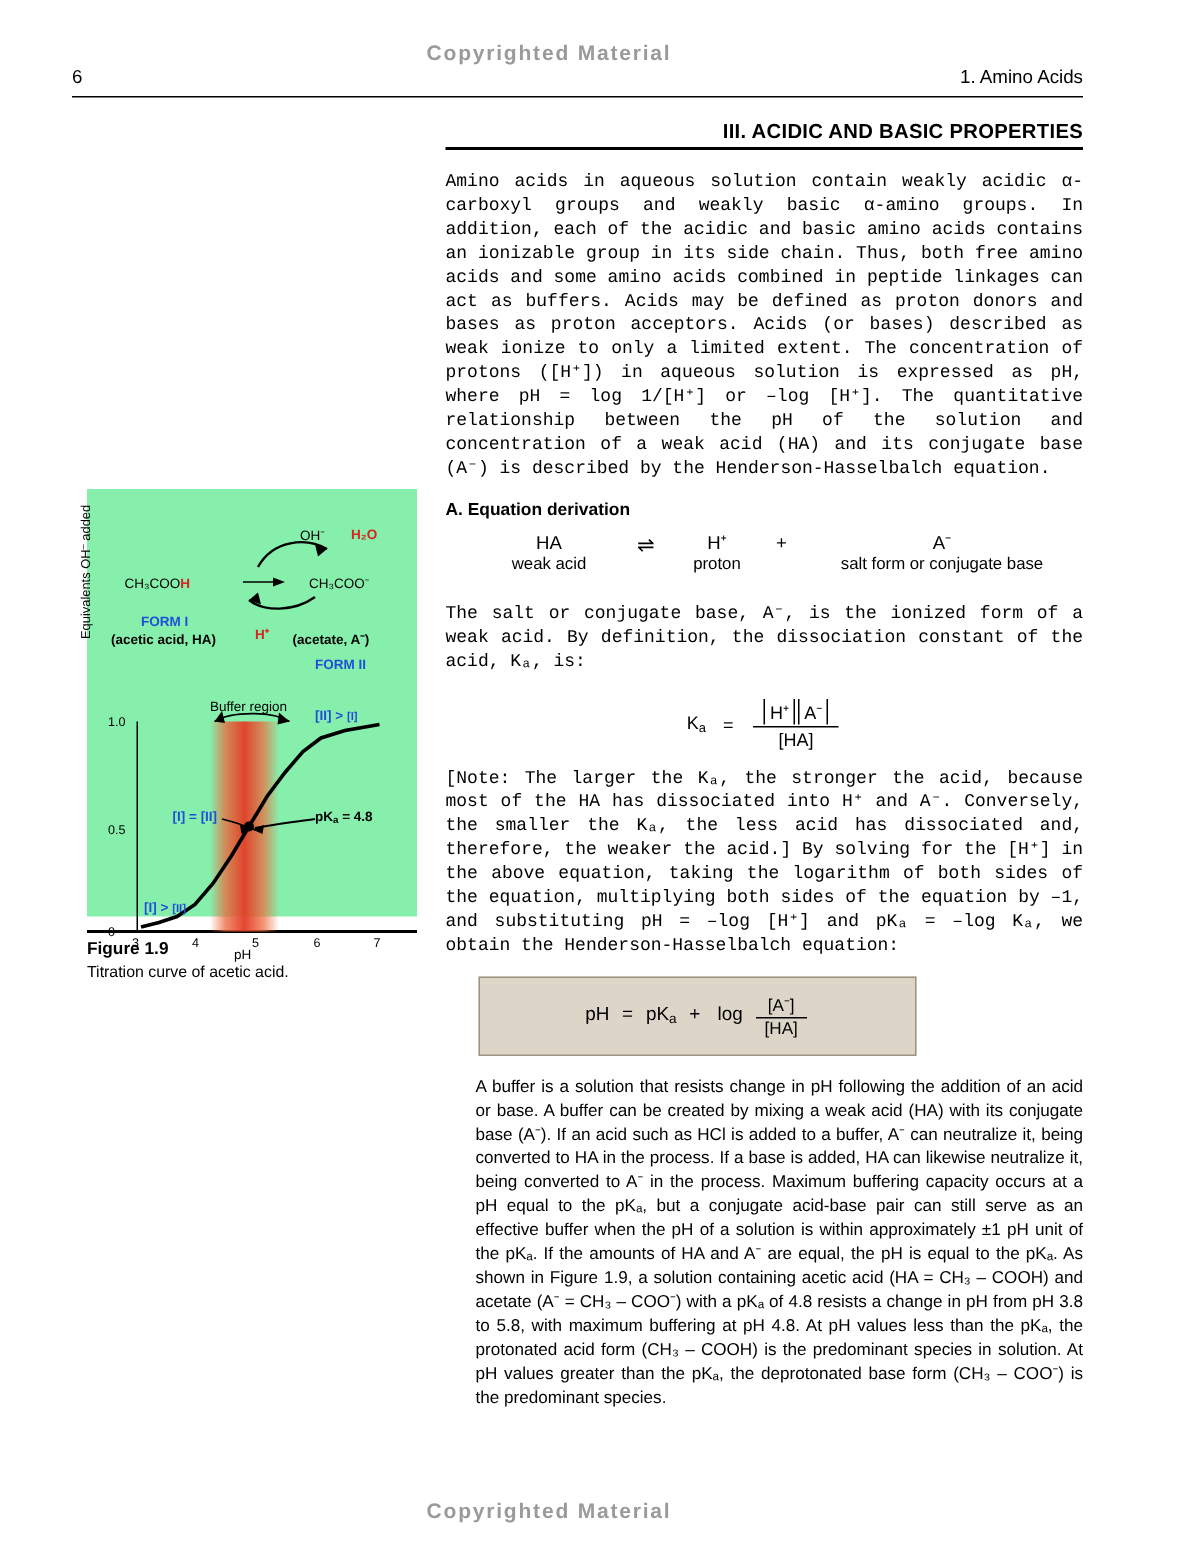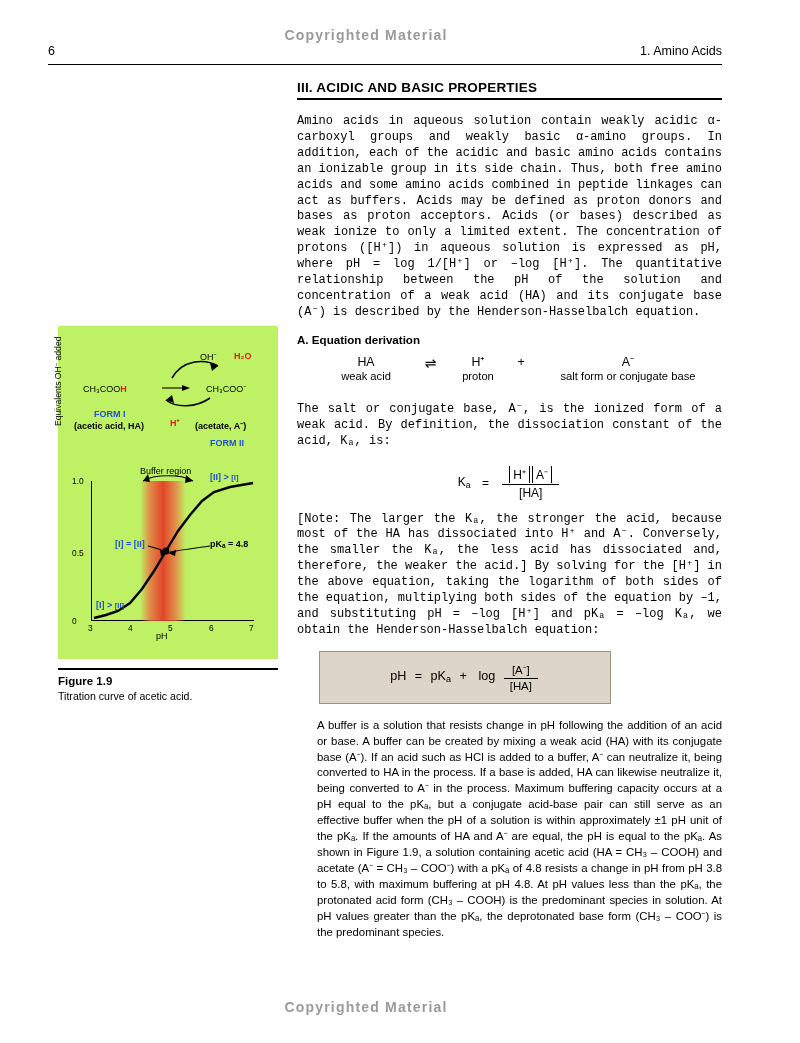--- a/index.html
+++ b/index.html
@@ -61,20 +61,21 @@
     position: absolute;
     left: 297px;
     top: 80px;
     width: 425px;
   }
   h2.section-head {
     font-size: 13.5px;
     font-weight: bold;
     margin: 0 0 3px 0;
     letter-spacing: 0.2px;
+    text-align: right;
   }
   .section-rule {
     border-bottom: 2.2px solid #000;
     margin-bottom: 14px;
   }
   p.body {
     font-size: 12px;
     line-height: 15.9px;
     text-align: justify;
     margin: 0 0 12px 0;
@@ -169,22 +170,22 @@
 
   
   .figure {
     position: absolute;
     left: 58px;
     top: 326px;
     width: 220px;
   }
   .fig-art {
     width: 220px;
-    height: 333px;
-    background: #bef264;
+    height: 285px;
+    background: #86efac;
     position: relative;
     text-align: center;
   }
   .fig-rule {
     border-bottom: 2px solid #000;
     margin-top: 9px;
     width: 220px;
   }
   .fig-caption-title {
     font-size: 11.5px;

